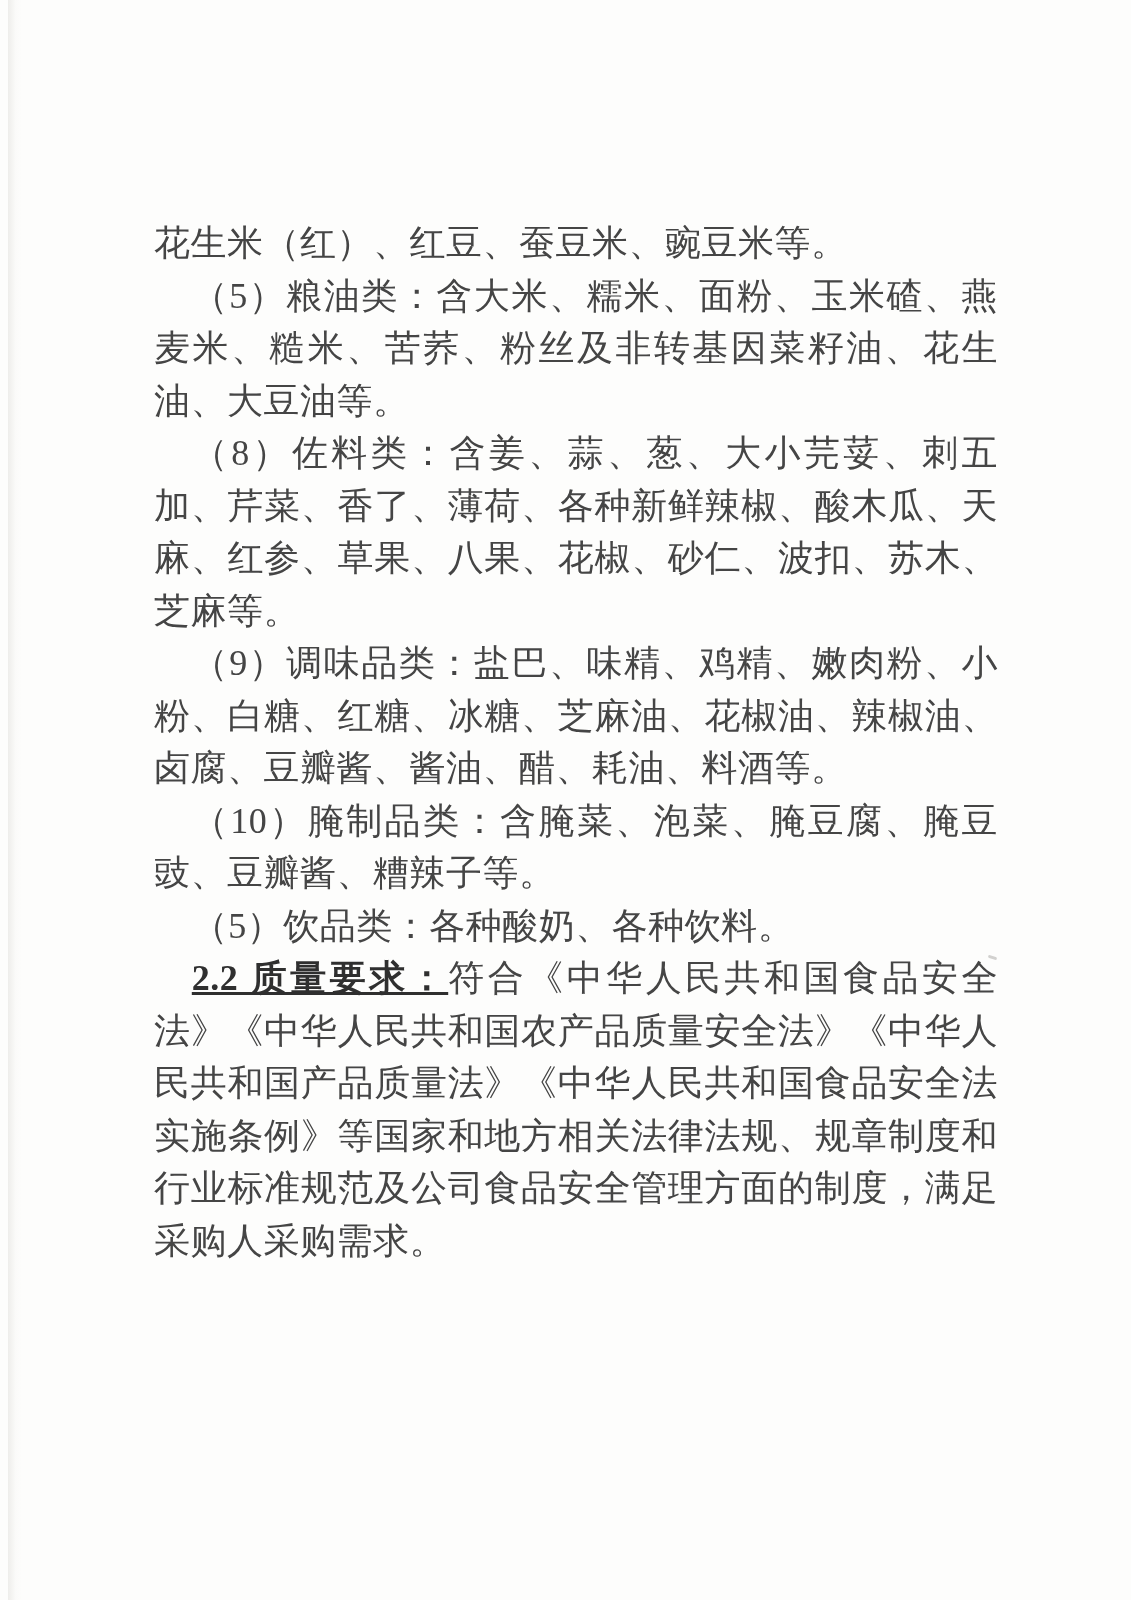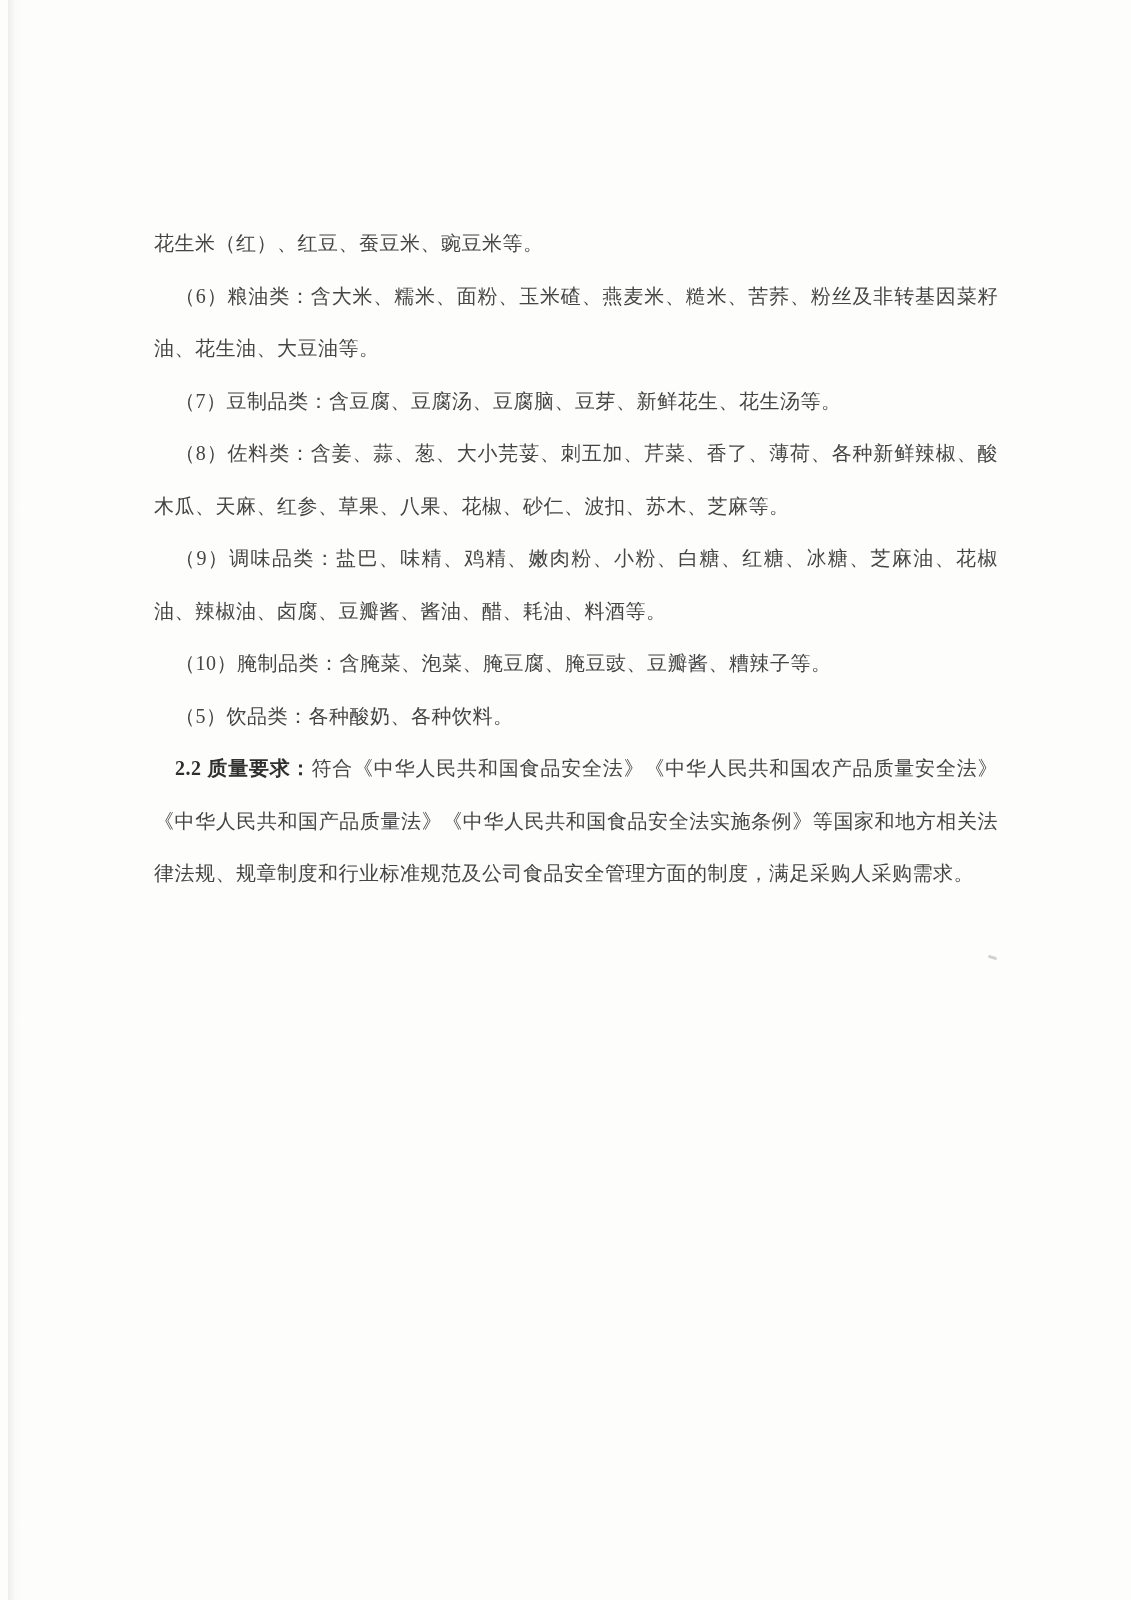--- a/index.html
+++ b/index.html
@@ -36,54 +36,54 @@
     background: #c7c6c3;
     border-radius: 2px;
     transform: rotate(18deg);
     opacity: 0.8;
   }
   .text-block {
     position: absolute;
     left: 154px;
     top: 217px;
     width: 844px;
-    font-size: 20px;
+    font-size: 36px;
     line-height: 52.5px;
     color: #454545;
     text-align: justify;
     letter-spacing: 0.5px;
   }
   .text-block p {
     margin: 0;
     padding: 0;
   }
   .text-block p.indent {
     text-indent: 1.05em;
   }
   .lead-bold {
     font-weight: bold;
     color: #2f2f2f;
+    text-decoration: underline;
   }
 </style>
 </head>
 <body>
 
 <div class="page">
 
   <div class="scan-edge"></div>
   <div class="scan-speck"></div>
 
   <div class="text-block">
 
     <p>花生米（红）、红豆、蚕豆米、豌豆米等。</p>
 
-    <p class="indent">（6）粮油类：含大米、糯米、面粉、玉米碴、燕麦米、糙米、苦荞、粉丝及非转基因菜籽油、花生油、大豆油等。</p>
+    <p class="indent">（5）粮油类：含大米、糯米、面粉、玉米碴、燕麦米、糙米、苦荞、粉丝及非转基因菜籽油、花生油、大豆油等。</p>
 
 
-    <p class="indent">（7）豆制品类：含豆腐、豆腐汤、豆腐脑、豆芽、新鲜花生、花生汤等。</p>
 
     <p class="indent">（8）佐料类：含姜、蒜、葱、大小芫荽、刺五加、芹菜、香了、薄荷、各种新鲜辣椒、酸木瓜、天麻、红参、草果、八果、花椒、砂仁、波扣、苏木、芝麻等。</p>
 
     <p class="indent">（9）调味品类：盐巴、味精、鸡精、嫩肉粉、小粉、白糖、红糖、冰糖、芝麻油、花椒油、辣椒油、卤腐、豆瓣酱、酱油、醋、耗油、料酒等。</p>
 
     <p class="indent">（10）腌制品类：含腌菜、泡菜、腌豆腐、腌豆豉、豆瓣酱、糟辣子等。</p>
 
 
     <p class="indent">（5）饮品类：各种酸奶、各种饮料。</p>
 

